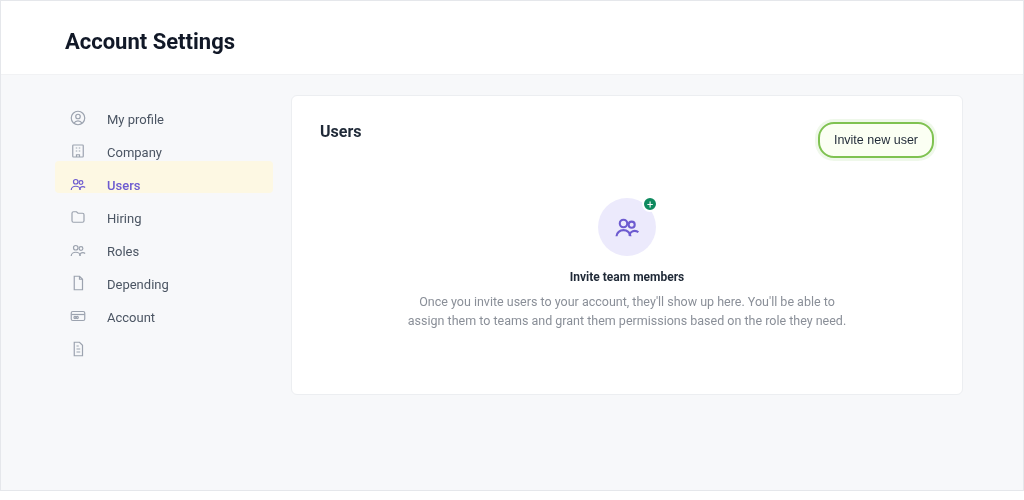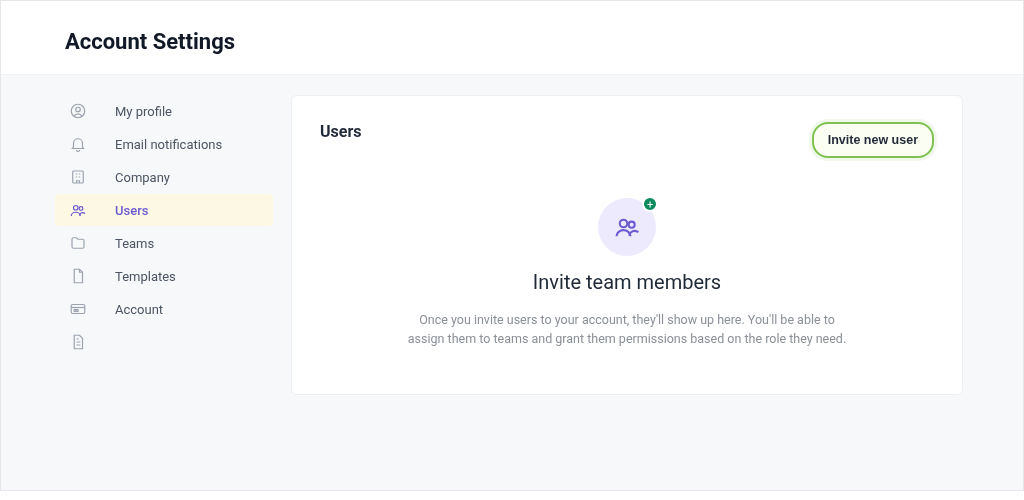--- a/index.html
+++ b/index.html
@@ -33,22 +33,22 @@
     display: flex;
     background: #f7f8fa;
   }
   .sidebar {
     width: 280px;
     padding: 20px 0 20px 54px;
   }
   .side-list { list-style: none; }
   .sidebar-item {
     display: flex;
-    align-items: center;
-    gap: 28px;
+    align-items: flex-end;
+    gap: 20px;
     height: 32px;
     padding: 0 14px;
     margin: 0 8px 1px 0;
     border-radius: 4px;
     color: #4b5563;
     cursor: pointer;
     font-size: 13px;
   }
   .sidebar-item .icon {
     width: 18px;
@@ -93,21 +93,21 @@
   .card-desc {
     font-size: 12.5px;
     line-height: 1.55;
     color: #8a8f98;
   }
   .invite-btn {
     border: 2px solid #7fc251;
     background: #fbfff3;
     color: #1f2937;
     font-size: 12.5px;
-    font-weight: 700;
+    font-weight: 400;
     padding: 9px 14px;
     border-radius: 16px;
     cursor: pointer;
     white-space: nowrap;
     box-shadow: 0 0 0 3px rgba(127,194,81,0.12);
   }
   .empty {
     margin-top: 40px;
     text-align: center;
   }
@@ -133,24 +133,24 @@
     border-radius: 50%;
     color: #fff;
     display: flex;
     align-items: center;
     justify-content: center;
     font-size: 11px;
     line-height: 1;
     border: 2px solid #fff;
   }
   .empty-title {
-    font-size: 20px;
-    font-weight: 400;
-    color: #1f2937;
-    margin-bottom: 16px;
+    font-size: 12px;
+    font-weight: 700;
+    color: #1f2937;
+    margin-bottom: 8px;
   }
   .empty-desc {
     font-size: 12.5px;
     color: #8a8f98;
     line-height: 1.55;
     max-width: 440px;
     margin: 0 auto;
   }
 </style>
 </head>
@@ -169,29 +169,20 @@
           <span class="icon">
             <svg viewBox="0 0 24 24">
                 <circle cx="12" cy="12" r="9"></circle>
                 <circle cx="12" cy="10" r="3"></circle>
                 <path d="M6.5 19c1.4-2.2 3.4-3.3 5.5-3.3s4.1 1.1 5.5 3.3"></path>
               </svg>
           </span>
           <span>My profile</span>
         </li>
 
-        <li class="sidebar-item">
-          <span class="icon">
-            <svg viewBox="0 0 24 24">
-                <path d="M18 16v-5a6 6 0 10-12 0v5l-1.5 2h15L18 16z"></path>
-                <path d="M10 20a2 2 0 004 0"></path>
-              </svg>
-          </span>
-          <span>Email notifications</span>
-        </li>
 
 
         <li class="sidebar-item">
           <span class="icon">
             <svg viewBox="0 0 24 24">
                 <rect x="5" y="4" width="14" height="16" rx="1"></rect>
                 <path d="M9 8h2M13 8h2M9 12h2M13 12h2M10 20v-3h4v3"></path>
               </svg>
           </span>
           <span>Company</span>
@@ -208,32 +199,43 @@
           </span>
           <span>Users</span>
         </li>
 
         <li class="sidebar-item">
           <span class="icon">
             <svg viewBox="0 0 24 24">
                 <path d="M4 7a2 2 0 012-2h4l2 2h6a2 2 0 012 2v8a2 2 0 01-2 2H6a2 2 0 01-2-2V7z"></path>
               </svg>
           </span>
-          <span>Teams</span>
-        </li>
-
+          <span>Hiring</span>
+        </li>
+
+        <li class="sidebar-item">
+          <span class="icon">
+            <svg viewBox="0 0 24 24">
+                <circle cx="9" cy="9" r="3"></circle>
+                <circle cx="16" cy="10" r="2.5"></circle>
+                <path d="M3 20c0-3 3-5 6-5s6 2 6 5"></path>
+                <path d="M14 19.5c.3-2.3 2.2-4 4.5-4 1.2 0 2.2.4 3 1.1"></path>
+              </svg>
+          </span>
+          <span>Roles</span>
+        </li>
 
         <li class="sidebar-item">
           <span class="icon">
             <svg viewBox="0 0 24 24">
                 <path d="M7 3h7l4 4v14H7z"></path>
                 <path d="M14 3v4h4"></path>
               </svg>
           </span>
-          <span>Templates</span>
+          <span>Depending</span>
         </li>
 
         <li class="sidebar-item">
           <span class="icon">
             <svg viewBox="0 0 24 24">
                 <rect x="3" y="6" width="18" height="12" rx="2"></rect>
                 <path d="M3 10h18"></path>
                 <circle cx="8" cy="14" r="1.4"></circle>
                 <circle cx="11" cy="14" r="1.4"></circle>
               </svg>

